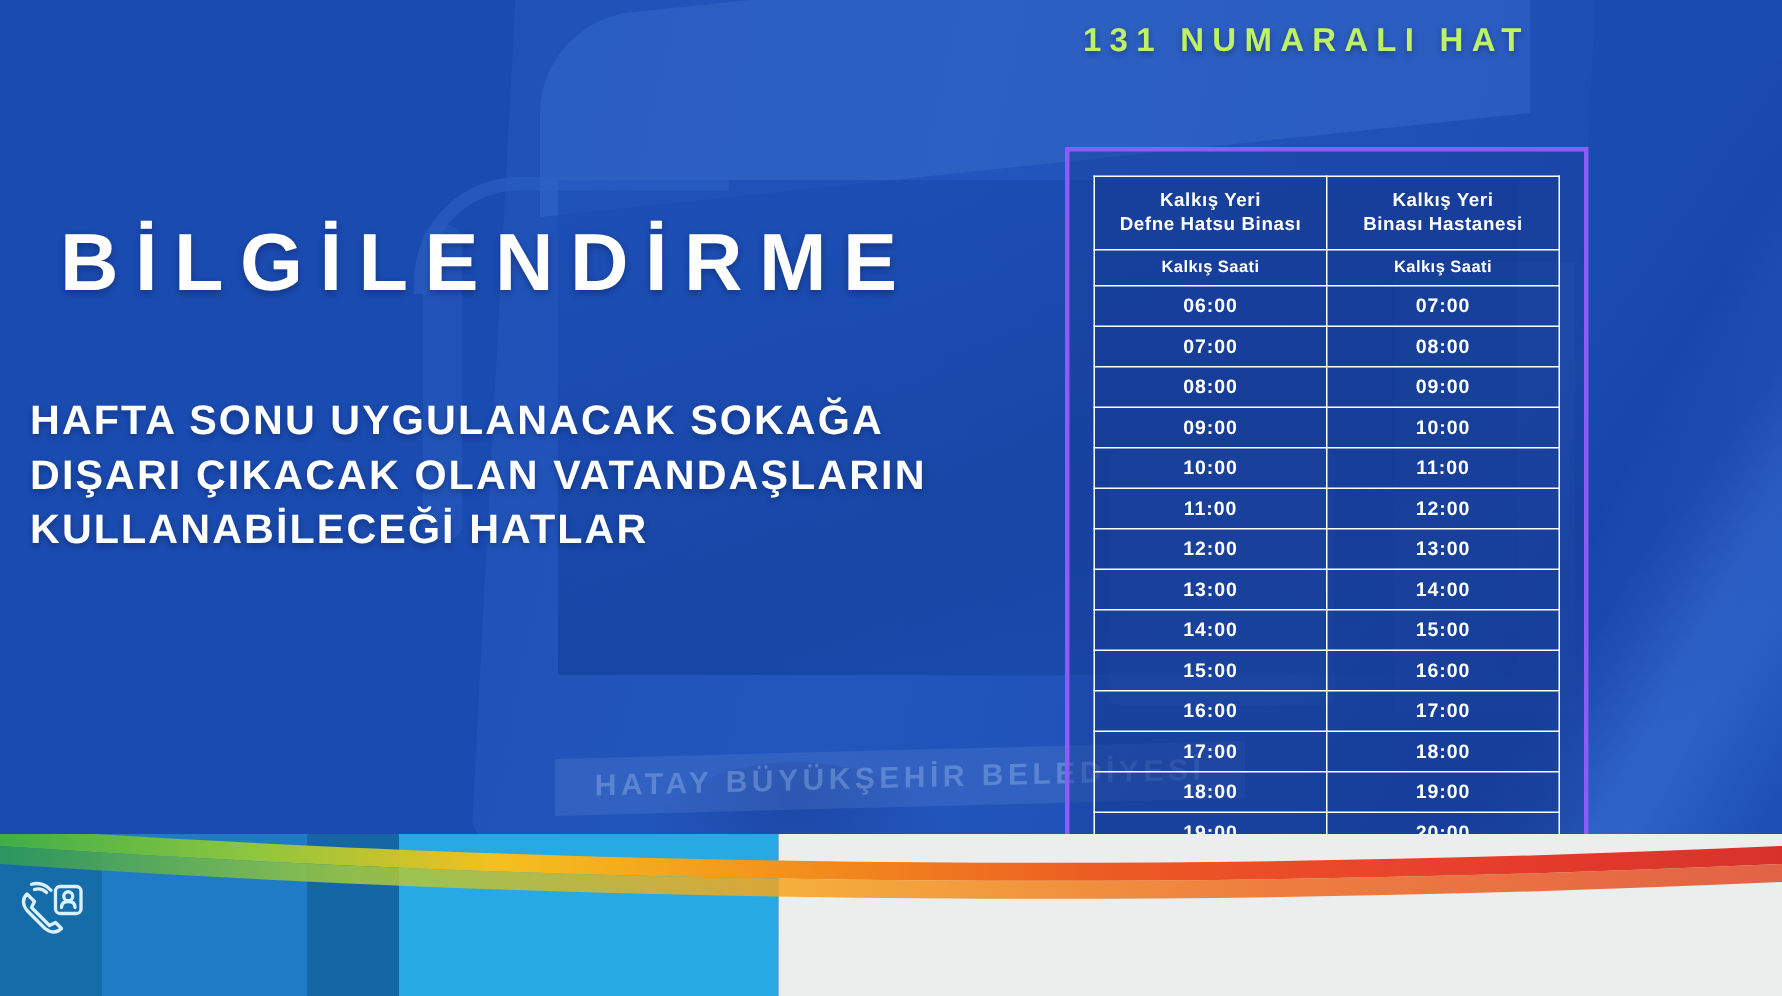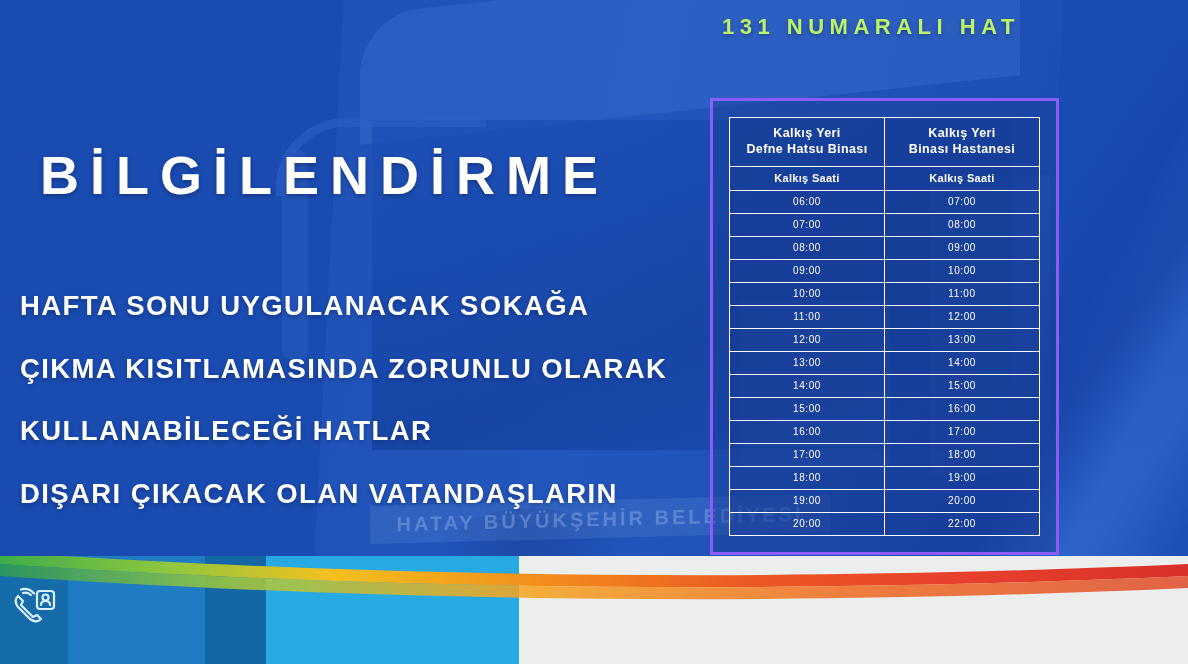--- a/index.html
+++ b/index.html
@@ -122,21 +122,21 @@
     position:absolute;
     left:20px; top:262px;
     width:680px;
     color:#ffffff;
     font-size:27.5px;
     font-weight:bold;
     letter-spacing:1.4px;
     line-height:1.33;
     text-shadow:0 2px 4px rgba(0,0,30,.28);
   }
-  .subcopy div { white-space:nowrap;margin-top:26px; }
+  .subcopy div { white-space:nowrap; }
 
   
   .route-title {
     position:absolute;
     left:722px; top:14px;
     color:#bef264;
     font-size:22px;
     font-weight:bold;
     letter-spacing:5.5px;
     text-shadow:0 2px 4px rgba(0,0,30,.30);
@@ -170,22 +170,22 @@
     line-height:1.3;
     padding:7px 2px 8px;
   }
   table.schedule th.sub-head {
     font-size:11px;
     font-weight:bold;
     letter-spacing:.3px;
     padding:5px 2px 6px;
   }
   table.schedule td.time {
-    font-size:10px;
-    font-weight:normal;
+    font-size:13px;
+    font-weight:bold;
     letter-spacing:.6px;
     padding:5px 2px 6px;
   }
 
   
   .footer {
     position:absolute;
     left:0; top:556px;
     width:1188px; height:108px;
     overflow:hidden;
@@ -223,23 +223,22 @@
     <div class="bus-wheel"></div>
     <div class="bus-lower-text">HATAY BÜYÜKŞEHİR BELEDİYESİ</div>
     <div class="bus-glare"></div>
     <div class="bus-glare2"></div>
   </div>
 
   <div class="headline">BİLGİLENDİRME</div>
 
   <div class="subcopy">
     <div>HAFTA SONU UYGULANACAK SOKAĞA</div>
-    <div>ÇIKMA KISITLAMASINDA ZORUNLU OLARAK</div>
+    <div>DIŞARI ÇIKACAK OLAN VATANDAŞLARIN</div>
     <div>KULLANABİLECEĞİ HATLAR</div>
-    <div>DIŞARI ÇIKACAK OLAN VATANDAŞLARIN</div>
   </div>
 
   <div class="route-title">131 NUMARALI HAT</div>
 
   <div class="schedule-wrap">
     <table class="schedule">
       <thead>
         <tr>
           <th class="col-head">
             <span>Kalkış Yeri</span><br>

